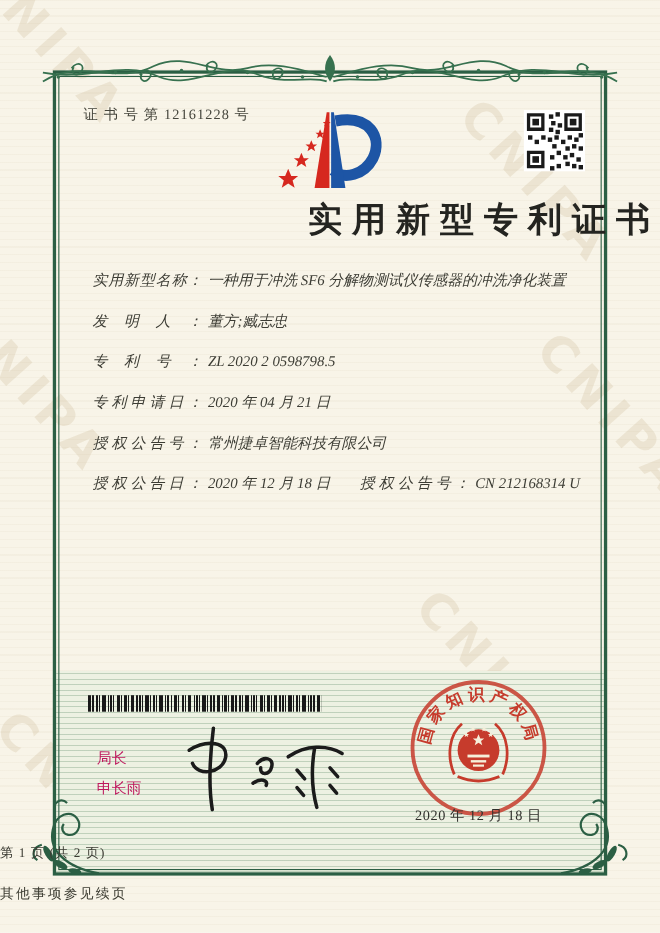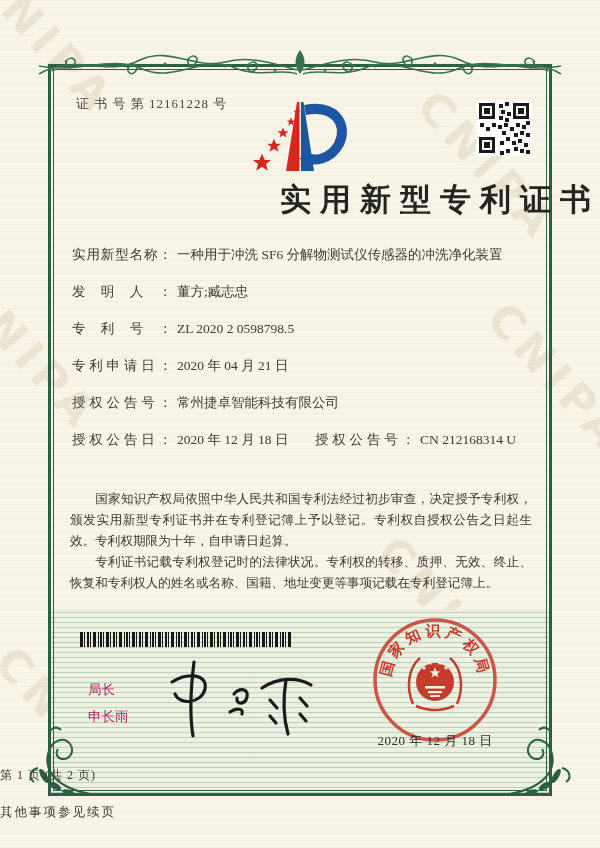--- a/index.html
+++ b/index.html
@@ -49,21 +49,21 @@
   .cert-no{
     position:absolute;left:76px;top:95px;
     font-size:13px;letter-spacing:1px;color:#45453c;
   }
   .logo{position:absolute;left:250px;top:97px;width:100px;height:82px;}
   .qr{position:absolute;left:476px;top:100px;width:56px;height:56px;}
   .title{
     position:absolute;left:0;right:0;top:179px;text-align:right;
     font-size:31px;font-weight:700;letter-spacing:9px;color:#242420;
   }
-  .fields{position:absolute;left:72px;top:244px;width:462px;}
+  .fields{position:absolute;left:84px;top:244px;width:462px;font-style:italic;}
   .frow{font-size:13.5px;line-height:22px;margin-bottom:15px;white-space:nowrap;}
   .flabel{
     display:inline-block;width:100px;vertical-align:top;
     text-align:justify;text-align-last:justify;color:#3c3c34;
   }
   .fvalue{margin-left:5px;color:#3c3c34;}
   .fvalue-fixed{display:inline-block;width:138px;margin-left:5px;}
   .paras{position:absolute;left:70px;top:489px;width:462px;}
   .paras p{
     margin:0;font-size:12.6px;line-height:21px;text-indent:2em;
@@ -242,24 +242,20 @@
         <span class="flabel">专利申请日：</span><span class="fvalue">2020 年 04 月 21 日</span>
       </div>
       <div class="frow">
         <span class="flabel">授权公告号：</span><span class="fvalue">常州捷卓智能科技有限公司</span>
       </div>
       <div class="frow">
         <span class="flabel">授权公告日：</span><span class="fvalue fvalue-fixed">2020 年 12 月 18 日</span><span class="flabel">授权公告号：</span><span class="fvalue">CN 212168314 U</span>
       </div>
     </div>
 
-    <div class="paras">
-      <p>国家知识产权局依照中华人民共和国专利法经过初步审查，决定授予专利权，颁发实用新型专利证书并在专利登记簿上予以登记。专利权自授权公告之日起生效。专利权期限为十年，自申请日起算。</p>
-      <p>专利证书记载专利权登记时的法律状况。专利权的转移、质押、无效、终止、恢复和专利权人的姓名或名称、国籍、地址变更等事项记载在专利登记簿上。</p>
-    </div>
 
     <div class="barcode"></div>
 
     <div class="official">
       <div>局长</div>
       <div>申长雨</div>
     </div>
 
     <svg class="signature" viewBox="0 0 175 95">
       <g fill="none" stroke="#1b1b1b" stroke-width="3.2" stroke-linecap="round">

